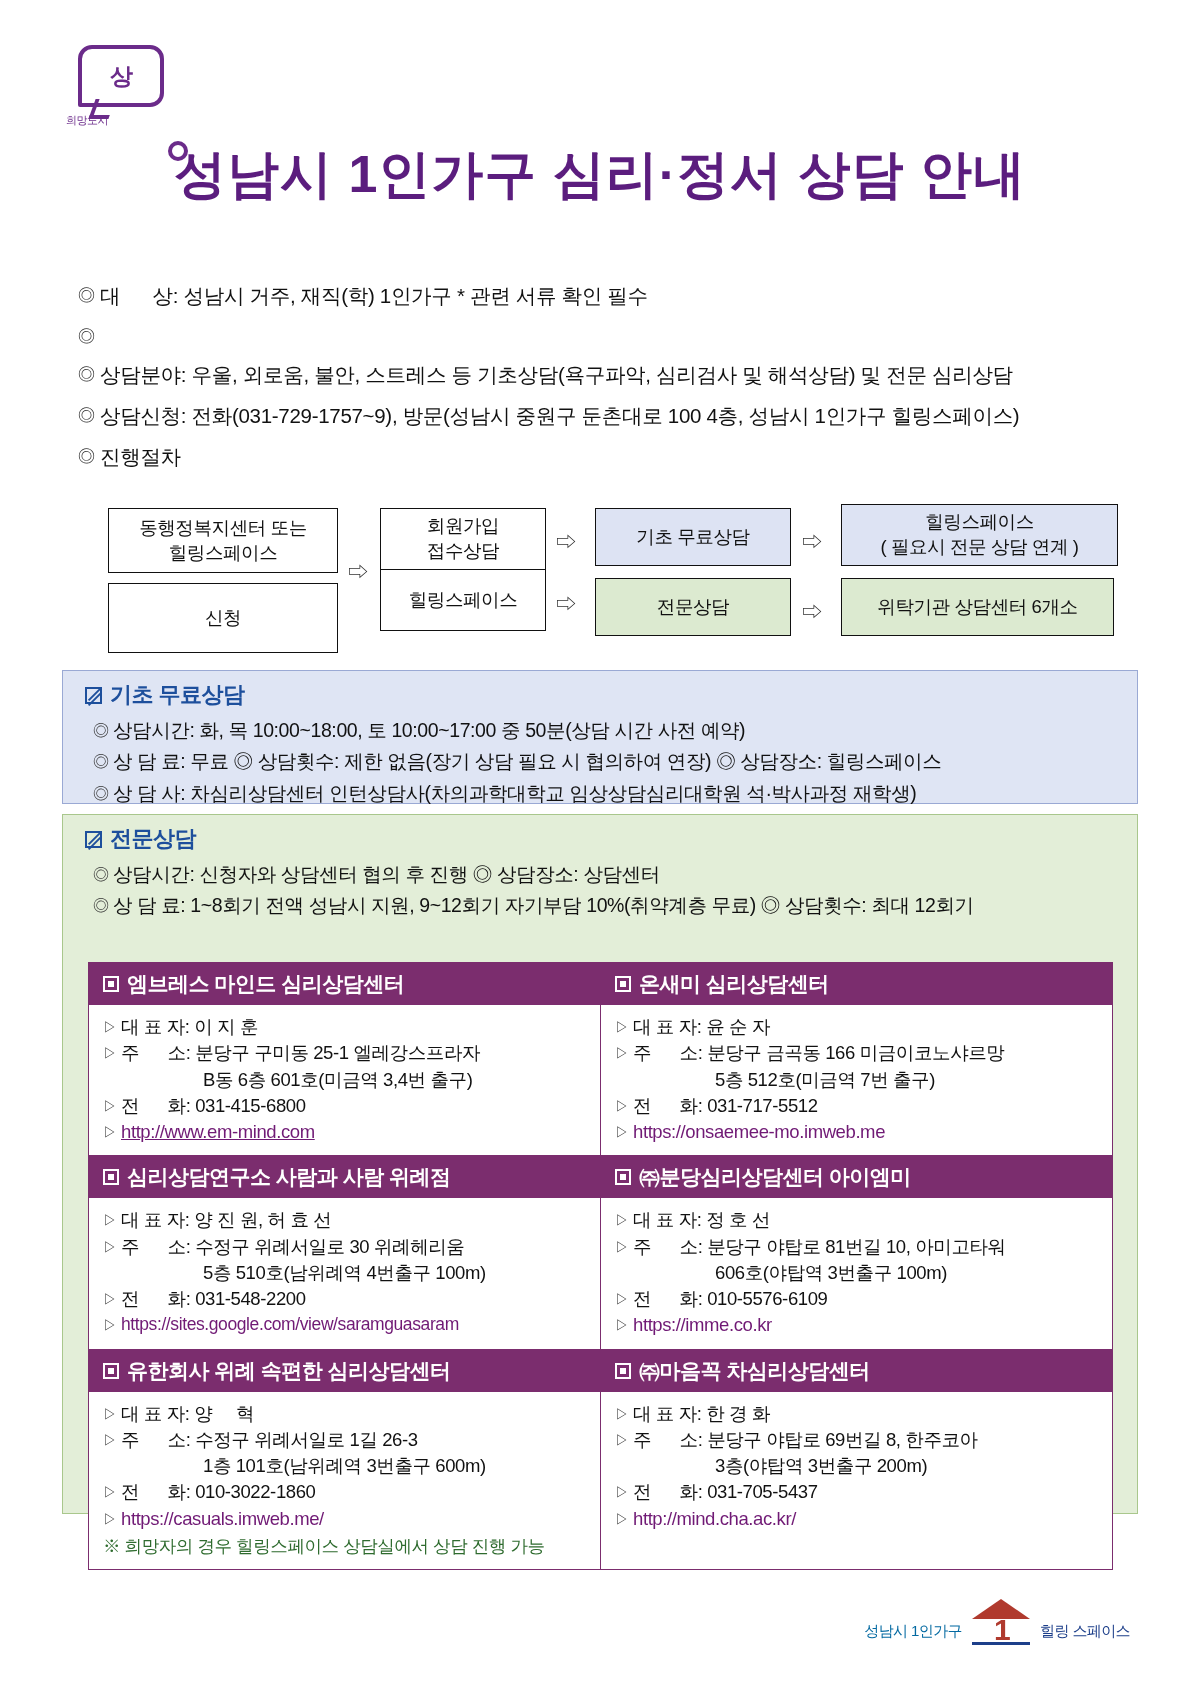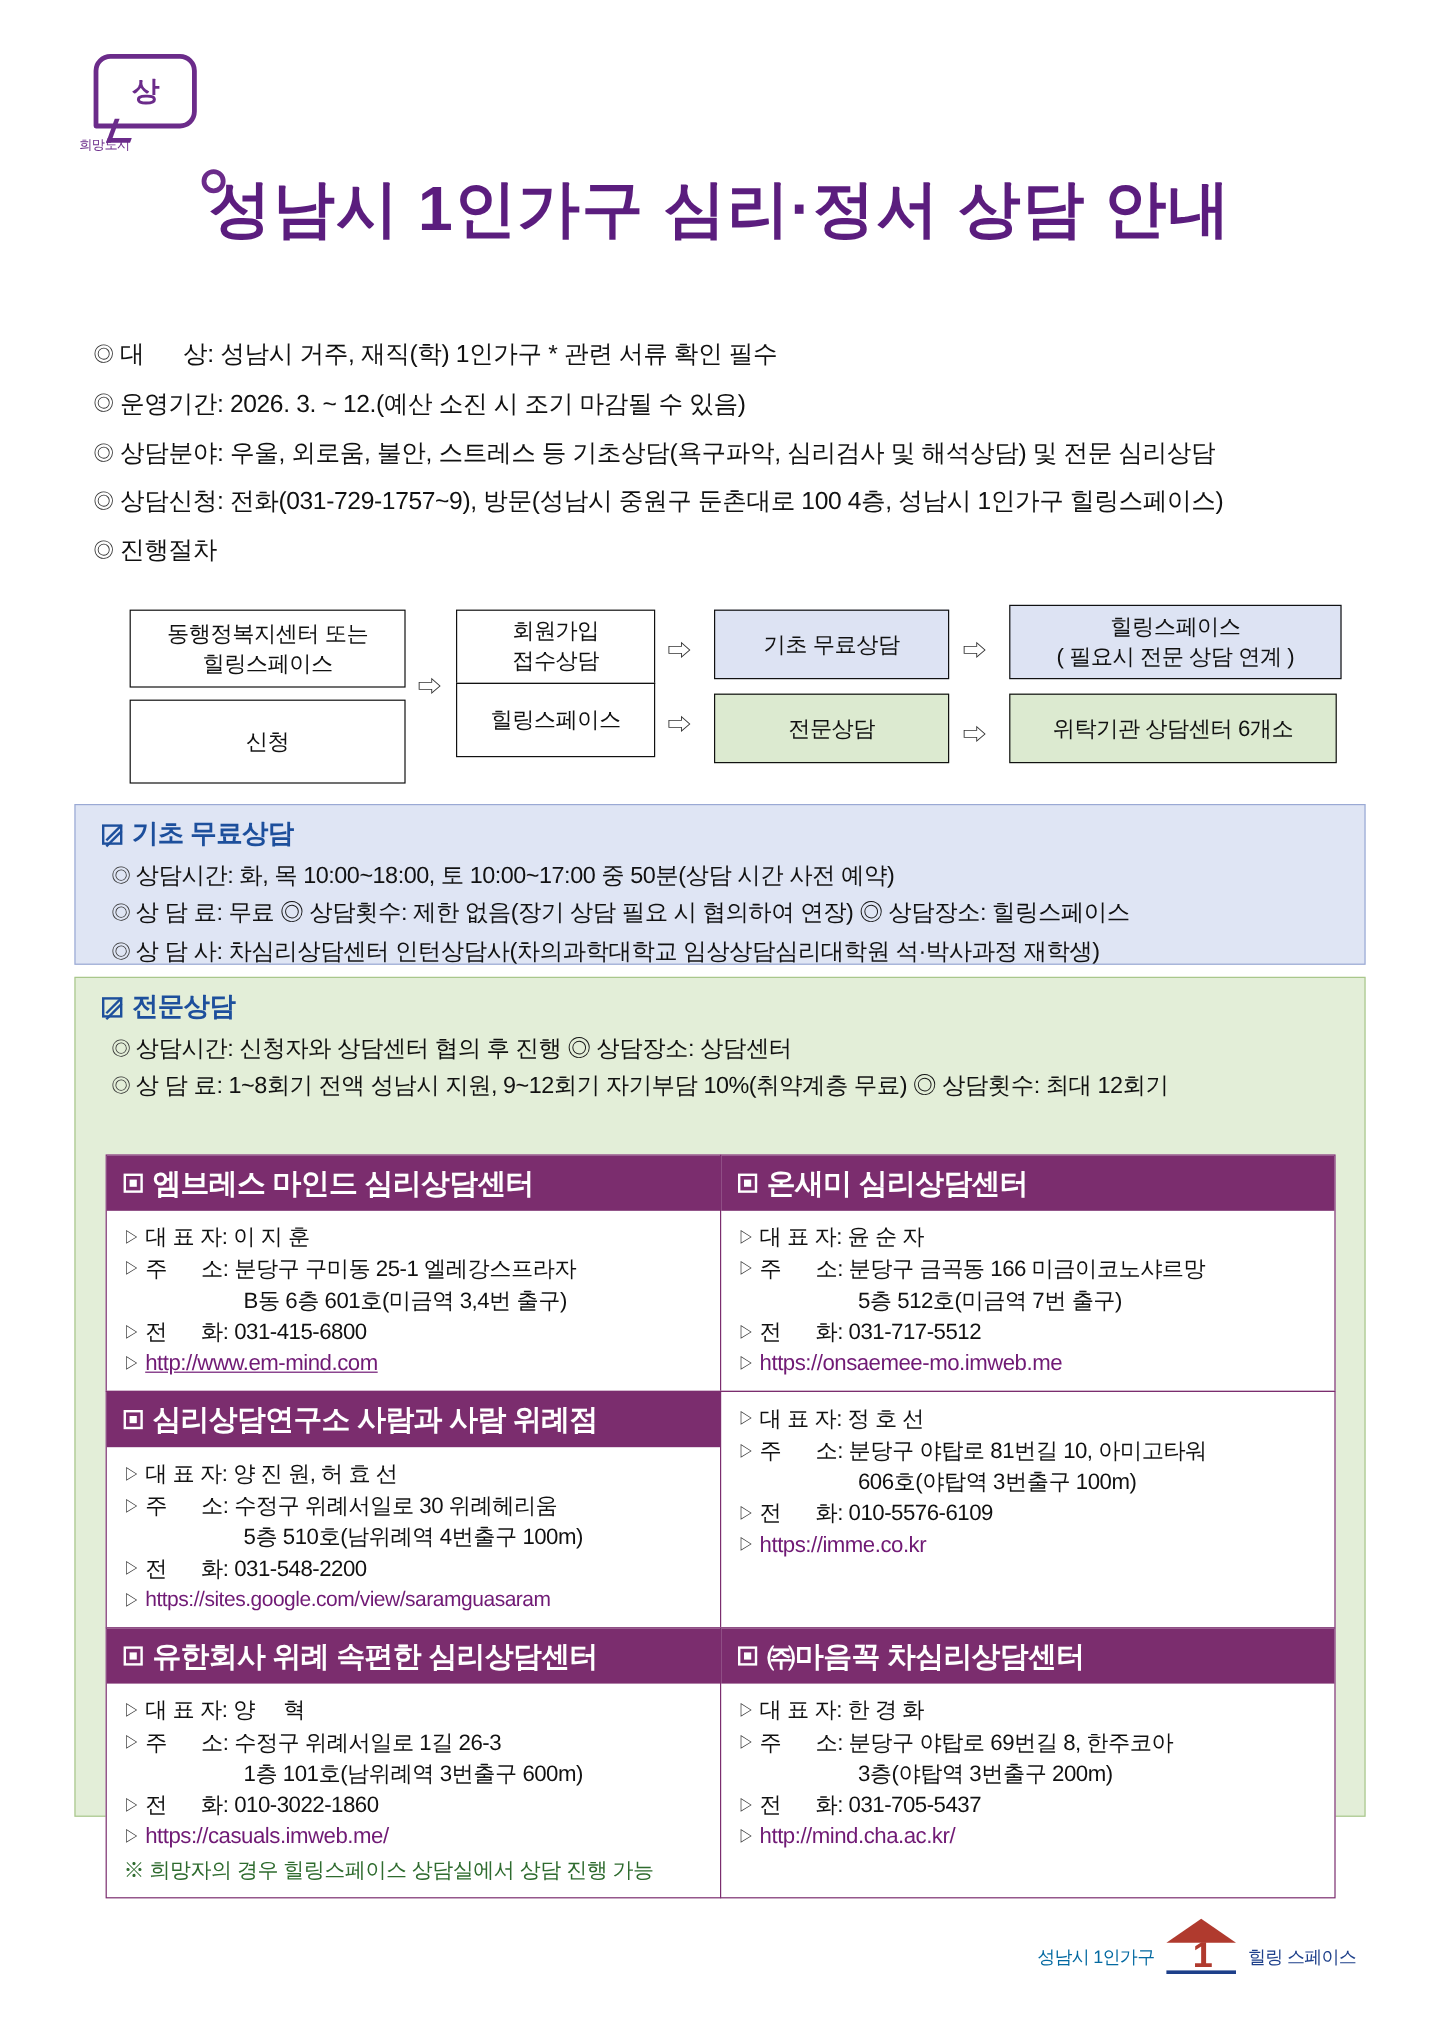--- a/index.html
+++ b/index.html
@@ -224,21 +224,21 @@
   .card {
     border: 1.5px solid #7b2d6e;
     box-sizing: border-box;
     background: #fff;
     margin-right: -1px;
     margin-bottom: -1px;
   }
   .card-head {
     background: #7b2d6e;
     color: #fff;
-    font-size: 24px;
+    font-size: 21px;
     font-weight: bold;
     padding: 7px 0 7px 14px;
     letter-spacing: -0.5px;
     display: flex;
     align-items: center;
     gap: 8px;
   }
   .head-icon {
     display: inline-block;
     width: 16px;
@@ -354,21 +354,20 @@
 
   <div class="title">성남시 1인가구 심리·정서 상담 안내</div>
 
   <div class="info-list">
     <div class="info-row">
       <span class="bullet">◎</span>
       <span class="info-label">대      상: 성남시 거주, 재직(학) 1인가구 * 관련 서류 확인 필수</span>
     </div>
     <div class="info-row">
       <span class="bullet">◎</span>
-      <span class="info-label">운영기간: 2026. 3. ~ 12.(예산 소진 시 조기 마감될 수 있음)</span>
     </div>
     <div class="info-row">
       <span class="bullet">◎</span>
       <span class="info-label">상담분야: 우울, 외로움, 불안, 스트레스 등 기초상담(욕구파악, 심리검사 및 해석상담) 및 전문 심리상담</span>
     </div>
     <div class="info-row">
       <span class="bullet">◎</span>
       <span class="info-label">상담신청: 전화(031-729-1757~9), 방문(성남시 중원구 둔촌대로 100 4층, 성남시 1인가구 힐링스페이스)</span>
     </div>
     <div class="info-row">
@@ -550,20 +549,24 @@
           <span class="ctext">031-548-2200</span>
         </div>
         <div class="crow">
           <span class="tri">▷</span>
           <span class="link" style="font-size:17.5px;">https://sites.google.com/view/saramguasaram</span>
         </div>
       </div>
     </div>
 
     <div class="card">
+      <div class="card-head">
+        <span class="head-icon"></span>
+        <span>㈜분당심리상담센터 아이엠미</span>
+      </div>
       <div class="card-body">
         <div class="crow">
           <span class="tri">▷</span>
           <span class="ctext">대 표 자:</span>
           <span class="ctext">&nbsp;</span>
           <span class="ctext">정 호 선</span>
         </div>
         <div class="crow">
           <span class="tri">▷</span>
           <span class="ctext">주      소:</span>

